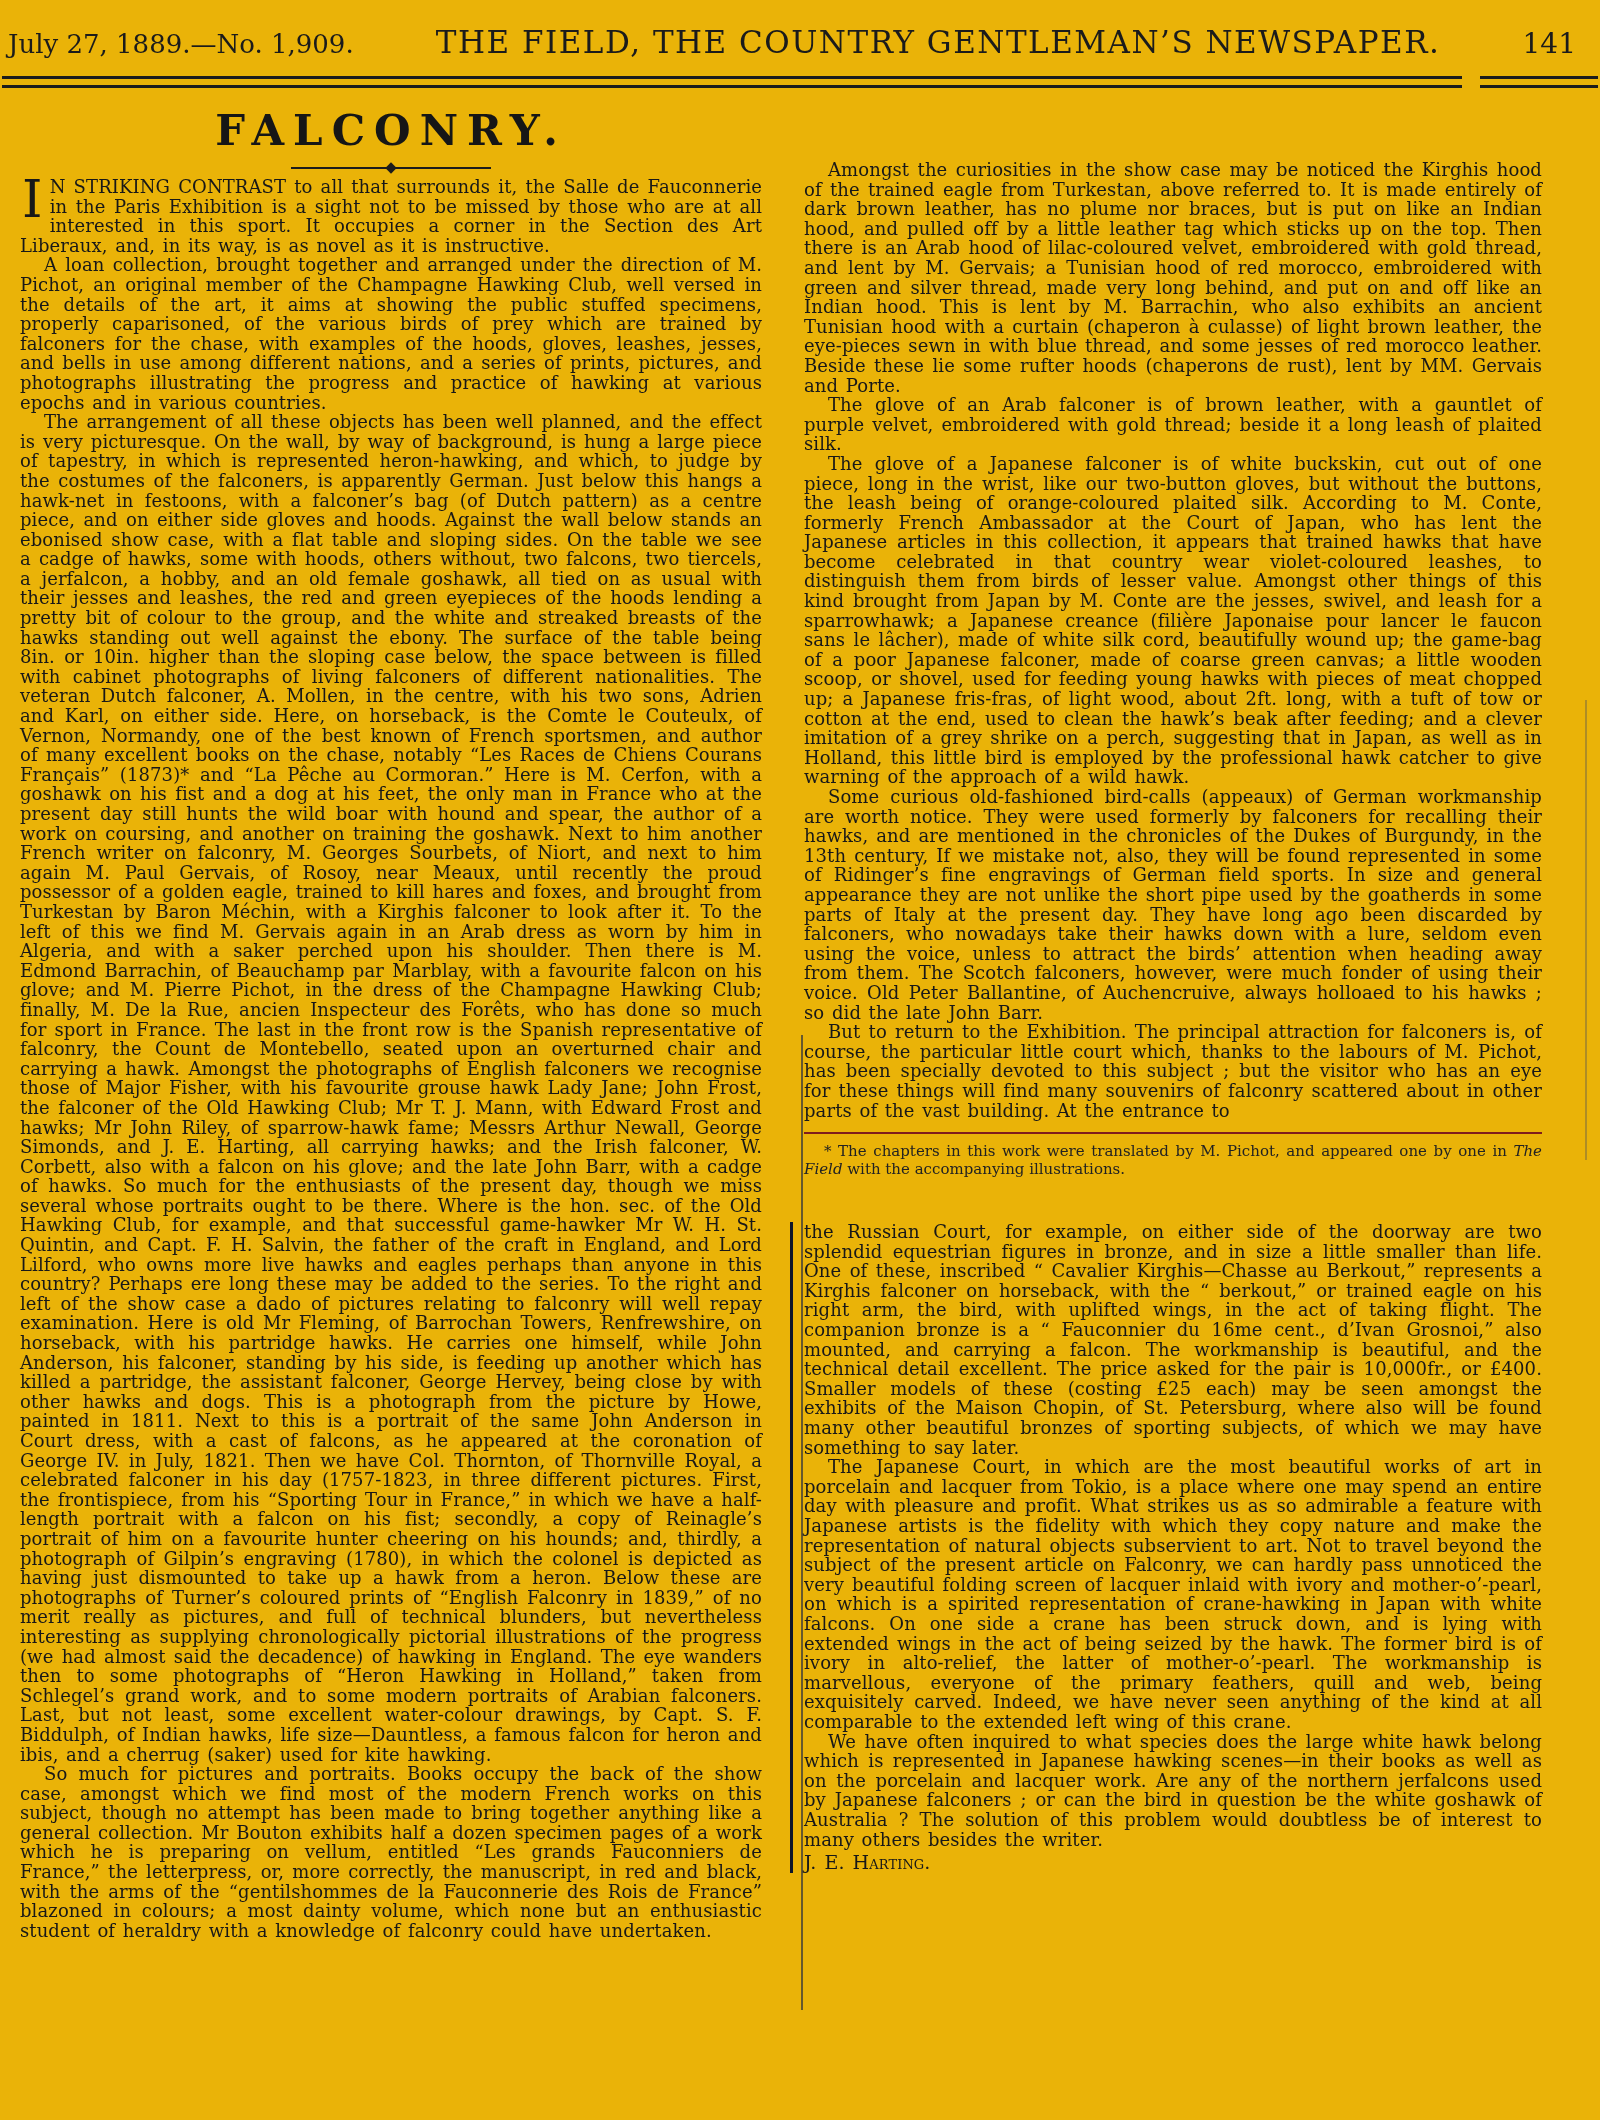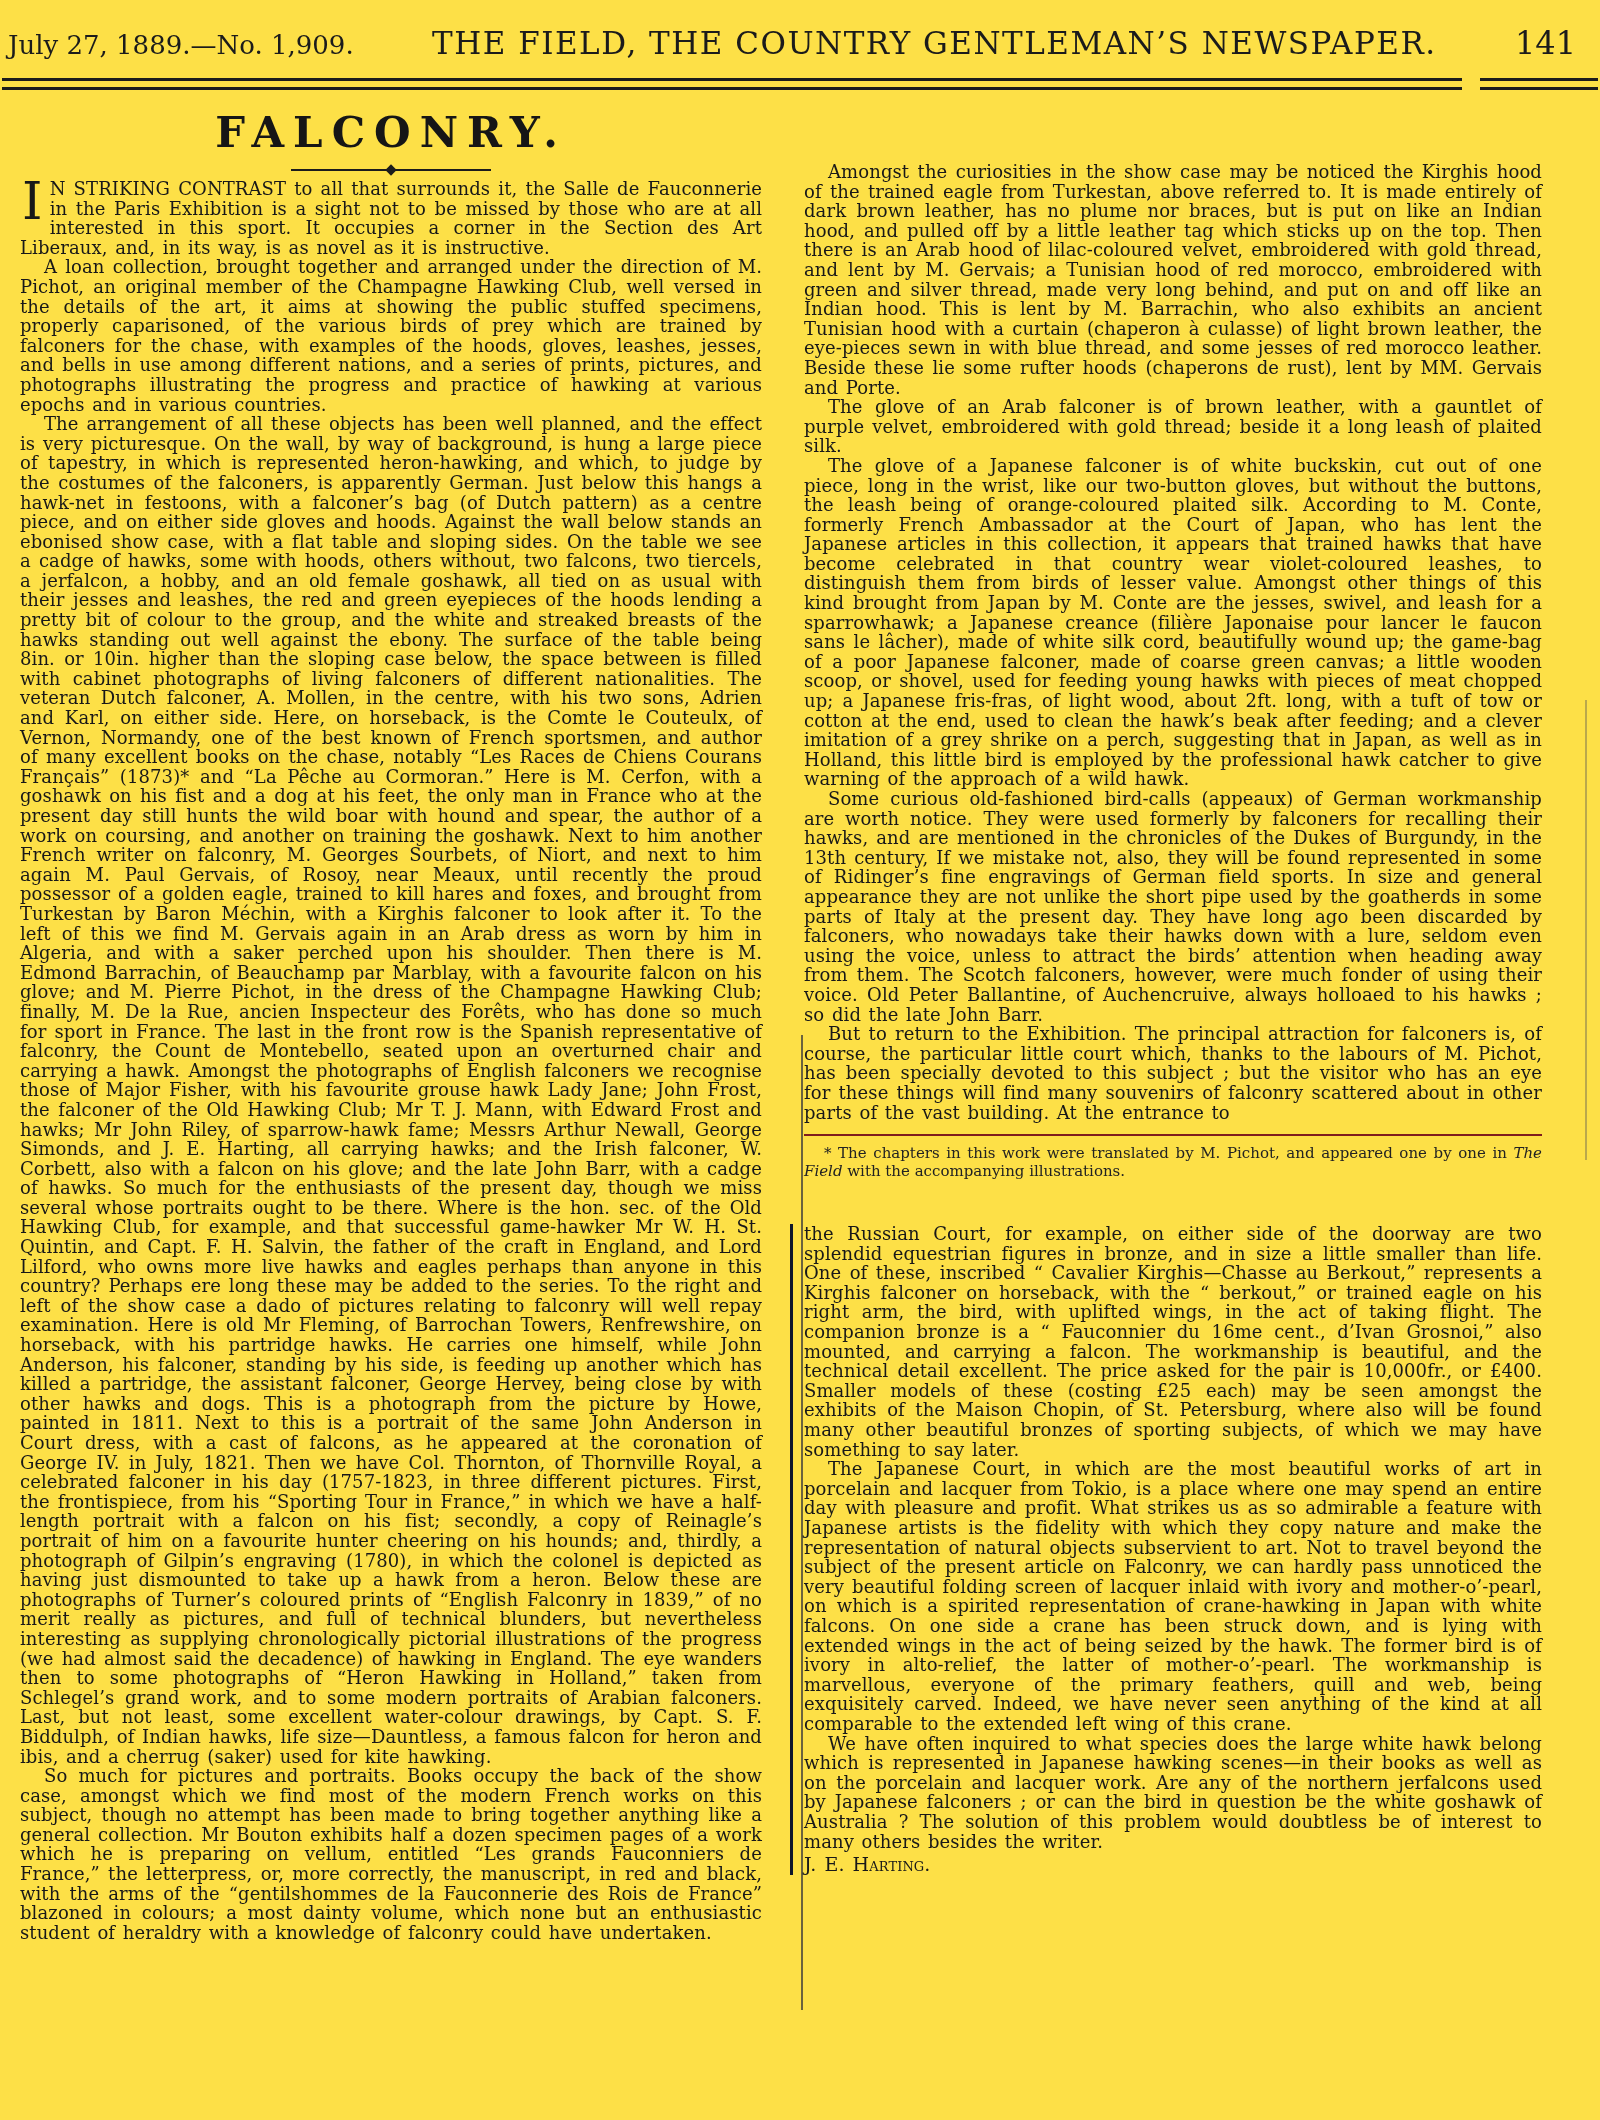--- a/index.html
+++ b/index.html
@@ -1,32 +1,32 @@
 <!DOCTYPE html>
 <html><head>
 <meta charset="utf-8">
 <style>
   html, body { margin:0; padding:0; background:#e7e5df; }
   .page {
     position:relative;
     width:1600px; height:2120px;
-    background:#fde047;
+    background:#eab308;
     color:#1b1b1b;
     font-family:"DejaVu Serif", serif;
     overflow:hidden;
   }
 
   
   .masthead {
     display:flex; justify-content:space-between; align-items:baseline;
     padding:24px 24px 0 8px;
   }
   .m-date  { font-size:26px; white-space:nowrap; }
   .m-title { font-size:31px; letter-spacing:1.5px; white-space:nowrap; }
-  .m-page  { font-size:32px; }
+  .m-page  { font-size:28px; }
 
   .rules { margin:16px 2px 0 2px; }
   .rule-row { display:flex; gap:18px; height:3px; margin-bottom:6px; }
   .rule-long  { flex:1; background:#1c1c1c; }
   .rule-short { width:118px; background:#1c1c1c; }
 
   
   .columns {
     display:flex; gap:42px;
     margin-top:16px;

